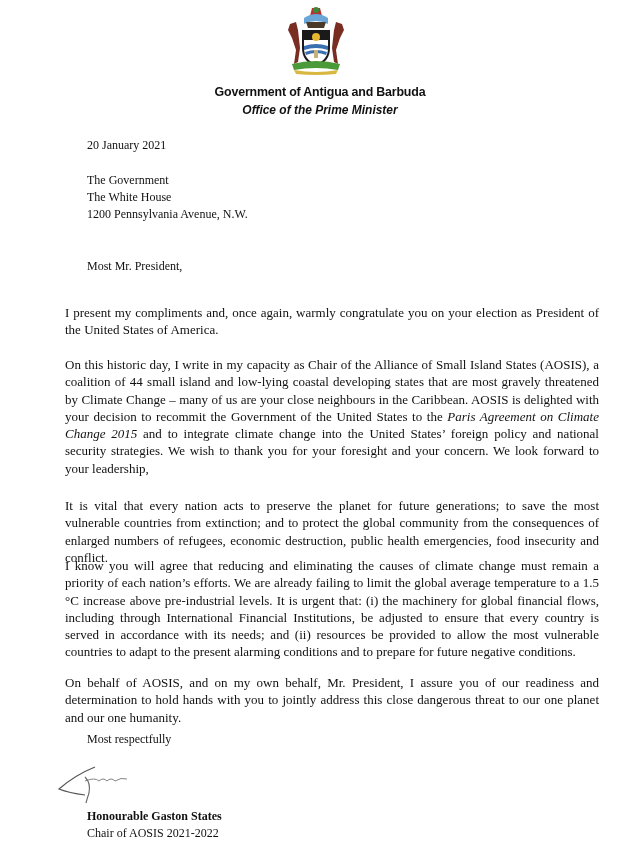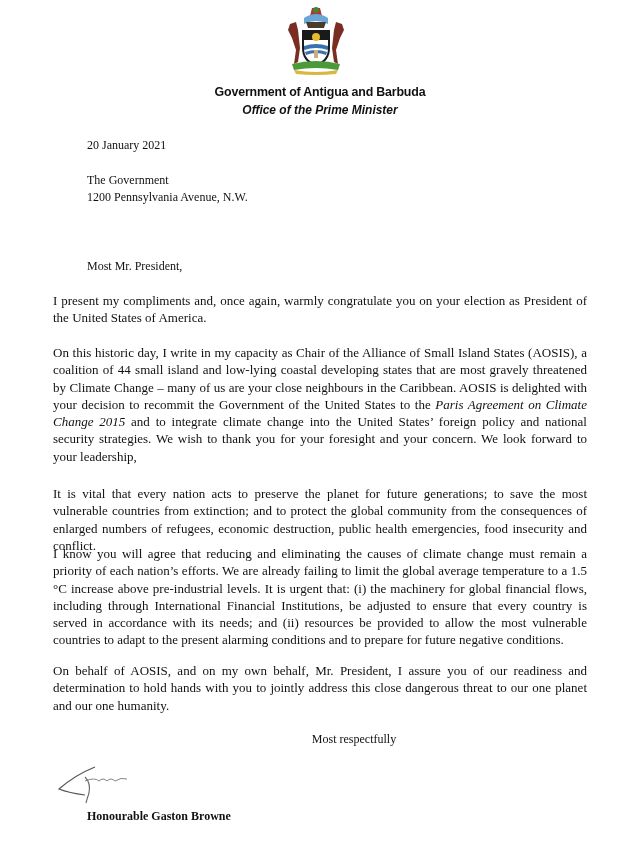--- a/index.html
+++ b/index.html
@@ -3,21 +3,21 @@
   <meta charset="utf-8">
   <style>
     html, body { margin: 0; padding: 0; background: #ffffff; }
     body { width: 640px; height: 864px; position: relative; overflow: hidden; color: #111; }
     .serif { font-family: "Liberation Serif", "DejaVu Serif", serif; }
     .sans { font-family: "Liberation Sans", "DejaVu Sans", sans-serif; }
     .crest { position: absolute; left: 284px; top: 4px; width: 64px; height: 72px; }
     .gov-title { position: absolute; left: 0; width: 640px; top: 84px; text-align: center; font-weight: bold; font-size: 13.5px; letter-spacing: -0.2px; transform: scaleX(0.92); }
     .office { position: absolute; left: 0; width: 640px; top: 102px; text-align: center; font-weight: bold; font-style: italic; font-size: 13px; transform: scaleX(0.92); }
     .letter { position: absolute; left: 39px; width: 534px; font-size: 12px; line-height: 17.2px; margin-left: 48px; }
-    .p { position: absolute; left: 53px; width: 534px; font-size: 13px; line-height: 17.3px; margin: 0; }
+    .p { position: absolute; left: 53px; width: 534px; font-size: 13px; line-height: 17.3px; margin: 12px; }
     .just { text-align: justify; }
     .sig { position: absolute; left: 55px; top: 763px; width: 75px; height: 42px; }
     .bold { font-weight: bold; }
   </style>
 </head>
 <body class="serif">
 
 <svg class="crest" viewBox="0 0 64 72">
 
   <path d="M28 4 L36 4 L38 12 L26 12 Z" fill="#b8322e"></path>
@@ -39,38 +39,40 @@
   <path d="M10 66 Q32 70 54 66 L52 70 Q32 72 12 70 Z" fill="#d8b840"></path>
 </svg>
 
 <div class="gov-title sans">Government of Antigua and Barbuda</div>
 <div class="office sans">Office of the Prime Minister</div>
 
 <div class="letter" style="top:137px;">20 January 2021</div>
 
 <div class="letter" style="top:172px;">
   <div>The Government</div>
+  <div>The White House</div>
   <div>1200 Pennsylvania Avenue, N.W.</div>
 </div>
 
 <div class="letter" style="top:258px;">Most Mr. President,</div>
 
 <p class="p just" style="top:292px;">I present my compliments and, once again, warmly congratulate you on your election as President of the United States of America.</p>
 
 <p class="p just" style="top:344px;"><span>On this historic day, I write in my capacity as Chair of the Alliance of Small Island States (AOSIS), a coalition of 44 small island and low-lying coastal developing states that are most gravely threatened by Climate Change – many of us are your close neighbours in the Caribbean.  AOSIS is delighted with your decision to recommit the Government of the United States to the </span><i>Paris Agreement on Climate Change 2015</i><span> and to integrate climate change into the United States’ foreign policy and national security strategies.  We wish to thank you for your foresight and your concern.  We look forward to your leadership,</span></p>
 
 <p class="p just" style="top:485px;">It is vital that every nation acts to preserve the planet for future generations; to save the most vulnerable countries from extinction; and to protect the global community from the consequences of enlarged numbers of refugees, economic destruction, public health emergencies, food insecurity and conflict.</p>
 
 <p class="p just" style="top:545px;">I know you will agree that reducing and eliminating the causes of climate change must remain a priority of each nation’s efforts.  We are already failing to limit the global average temperature to a 1.5 °C increase above pre-industrial levels.  It is urgent that: (i) the machinery for global financial flows, including through International Financial Institutions, be adjusted to ensure that every country is served in accordance with its needs; and (ii) resources be provided to allow the most vulnerable countries to adapt to the present alarming conditions and to prepare for future negative conditions.</p>
 
 <p class="p just" style="top:662px;">On behalf of AOSIS, and on my own behalf, Mr. President, I assure you of our readiness and determination to hold hands with you to jointly address this close dangerous threat to our one planet and our one humanity.</p>
 
-<div class="letter" style="top:731px;text-align:center;">Most respectfully</div>
+<div class="letter" style="top:731px;">Most respectfully</div>
 
 <svg class="sig" viewBox="0 0 75 42">
   <path d="M40 4 Q20 12 4 26 Q14 30 30 32" fill="none" stroke="#555" stroke-width="1.2"></path>
   <path d="M30 14 Q36 20 34 30 Q32 36 31 40" fill="none" stroke="#666" stroke-width="1.1"></path>
   <path d="M30 18 Q40 14 44 18 Q48 14 52 18 Q56 14 60 18 Q66 14 72 16" fill="none" stroke="#777" stroke-width="0.9"></path>
 </svg>
 
 <div class="letter" style="top:808px;">
-  <div class="bold">Honourable Gaston Browne</div>
+  <div class="bold">Honourable Gaston States</div>
+  <div>Chair of AOSIS 2021-2022</div>
 </div>
 
 </body></html>

